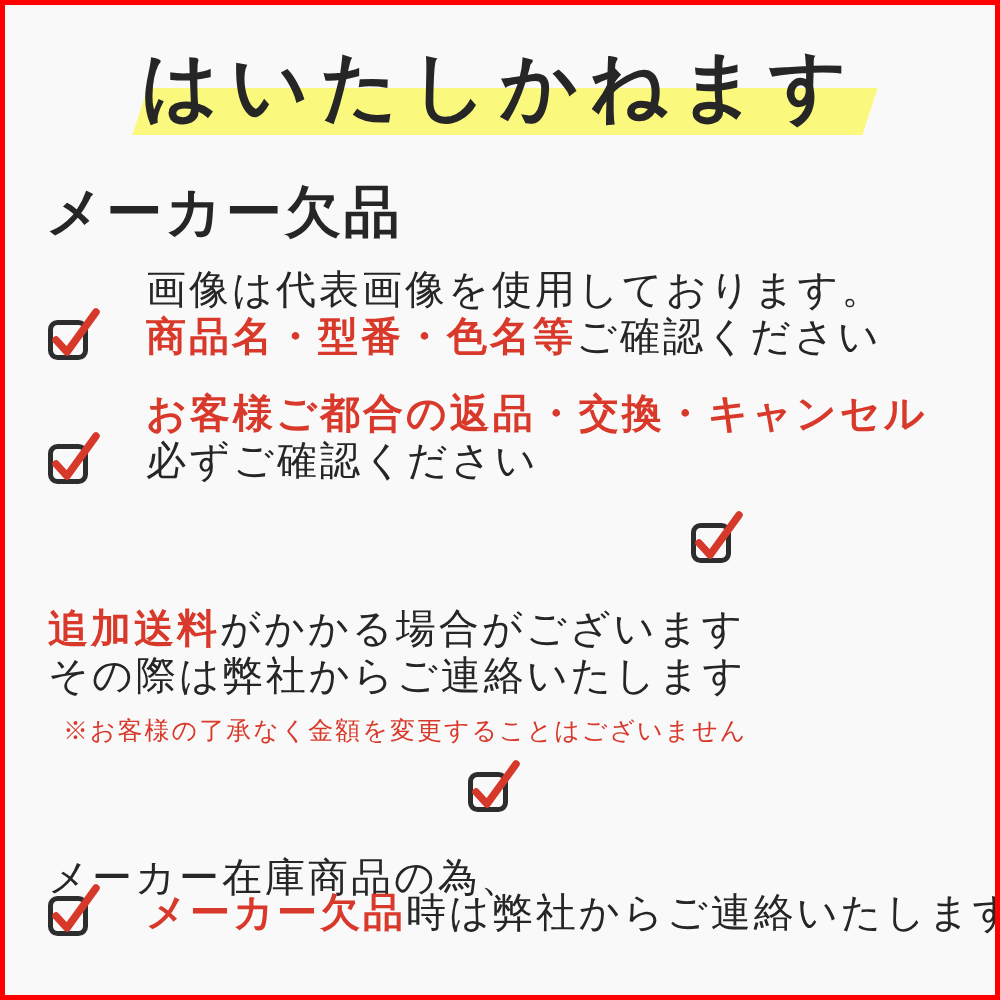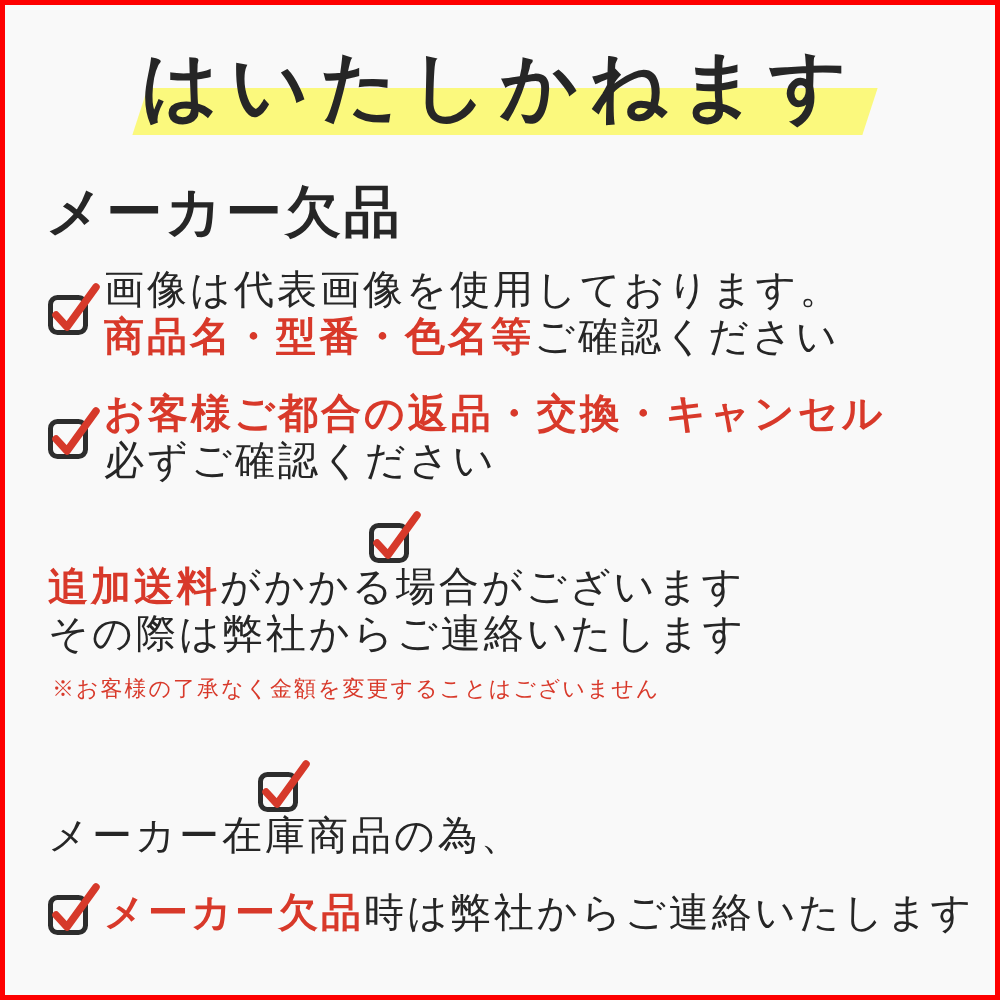--- a/index.html
+++ b/index.html
@@ -29,36 +29,36 @@
 
   
   .heading{
     position:absolute;left:46px;font-size:56px;font-weight:700;letter-spacing:3px;
     line-height:64px;color:var(--black);white-space:nowrap;z-index:2;
   }
   .heading-orders{top:180px;}
   .heading-delivery{top:674px;}
 
   
-  .item{position:absolute;left:48px;display:flex;align-items:center;z-index:2;}
+  .item{position:absolute;left:48px;display:flex;align-items:flex-end;z-index:2;gap:42px;}
   .item-1{top:266px;}
   .item-2{top:390px;}
   .item-3{top:519px;flex-direction:column;}
   .item-4{top:768px;flex-direction:column;}
   .item-5{top:889px;}
   .cbx{width:50px;height:50px;flex:0 0 auto;margin:-6px 6px 0 0;overflow:visible;}
   .cbx rect{fill:none;stroke:var(--box-black);stroke-width:10;}
   .cbx path{fill:none;stroke:var(--check-red);stroke-width:15;stroke-linecap:round;stroke-linejoin:round;}
   .lines{font-size:40px;font-weight:500;letter-spacing:3px;line-height:47px;white-space:nowrap;}
   .line{display:block;}
   .seg-black{color:var(--black);}
   .seg-red{color:var(--red);font-weight:700;}
   .line-note{
-    display:block;font-size:22px;font-weight:500;letter-spacing:2px;
-    line-height:32px;margin-top:16px;margin-left:4px;color:var(--red);
+    display:block;font-size:25px;font-weight:500;letter-spacing:2px;
+    line-height:32px;margin-top:16px;margin-left:15px;color:var(--red);
   }
 </style>
 </head>
 <body>
 
 <div class="page">
   <div class="frame"></div>
 
   <div class="title-band"></div>
   <div class="title-wrap">

